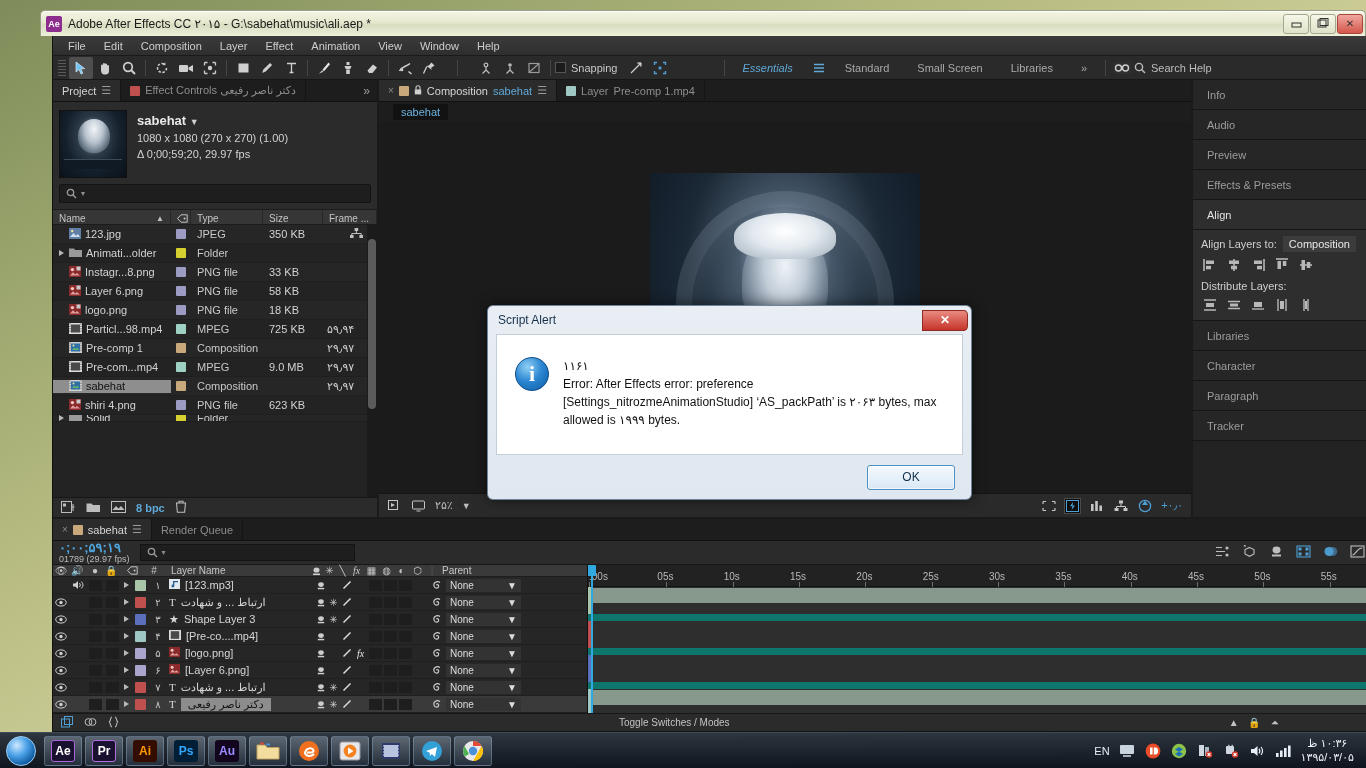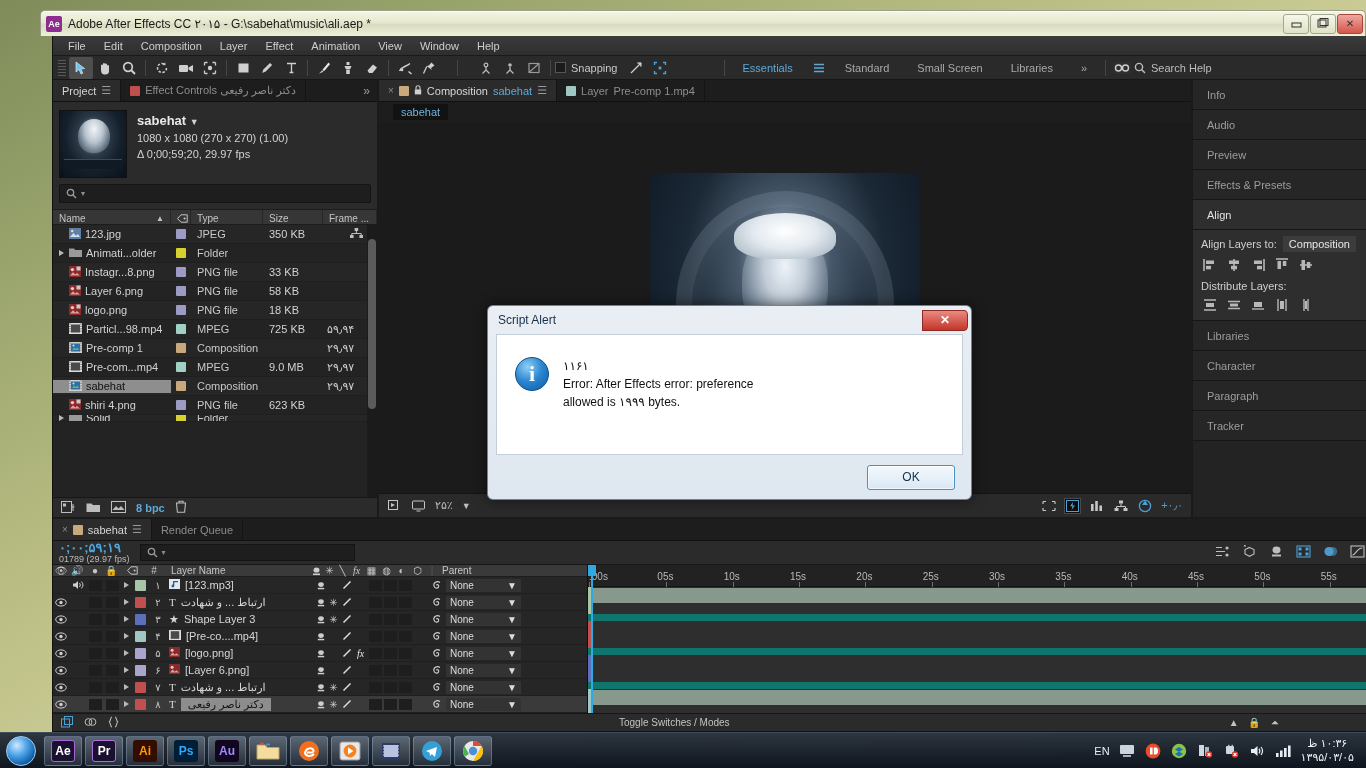--- a/index.html
+++ b/index.html
@@ -69,21 +69,21 @@
   .tool {
     width:24px;height:22px; display:flex;align-items:center;justify-content:center;
     color:#c9c9c9; font-size:13px; position:relative;
   }
   .tool.active { background:#4e4e4e; border-radius:2px; }
   .tool svg { display:block; }
   .tsep { width:1px;height:16px;background:#454545; margin:0 4px; }
   .snapchk { width:11px;height:11px;background:#1b1b1b;border:1px solid #555; margin-right:5px; }
   .snaplbl { color:#c8c8c8; font-size:11px; margin-right:6px; }
   .ws { color:#a9a9a9; font-size:11px; padding:3px 14px; }
-  .ws.sel { color:#5fa9d8; }
+  .ws.sel { color:#5fa9d8;font-style:italic; }
   .srchhelp { display:flex;align-items:center; gap:5px; color:#bdbdbd; }
 
   
   .main { flex:1; display:flex; min-height:0; }
   .leftcol { width:326px; display:flex; flex-direction:column; border-right:2px solid #1a1a1a;}
   .centercol { flex:1; display:flex; flex-direction:column; min-width:0;}
   .rightcol { width:186px; background:#232323; border-left:2px solid #1a1a1a; display:flex; flex-direction:column;}
 
   
   .ptabs { height:22px; background:#1d1d1d; display:flex; align-items:stretch; border-bottom:1px solid #111;}
@@ -1616,20 +1616,21 @@
   <div class="dlg">
     <div class="dlgtitle">
       <span>Script Alert</span>
       <div class="dlgclose">✕</div>
     </div>
     <div class="dlgmain">
       <div class="infoico">i</div>
       <div class="dlgtext">
         <div>۱۱۶۱</div>
         <div>Error: After Effects error: preference</div>
+        <div>[Settings_nitrozmeAnimationStudio] ‘AS_packPath’ is ۲۰۶۳ bytes, max</div>
         <div>allowed is ۱۹۹۹ bytes.</div>
       </div>
     </div>
     <div class="dlgfoot">
       <div class="okbtn">OK</div>
     </div>
   </div>
 
   <div class="taskbar">
     <div class="startorb"></div>

